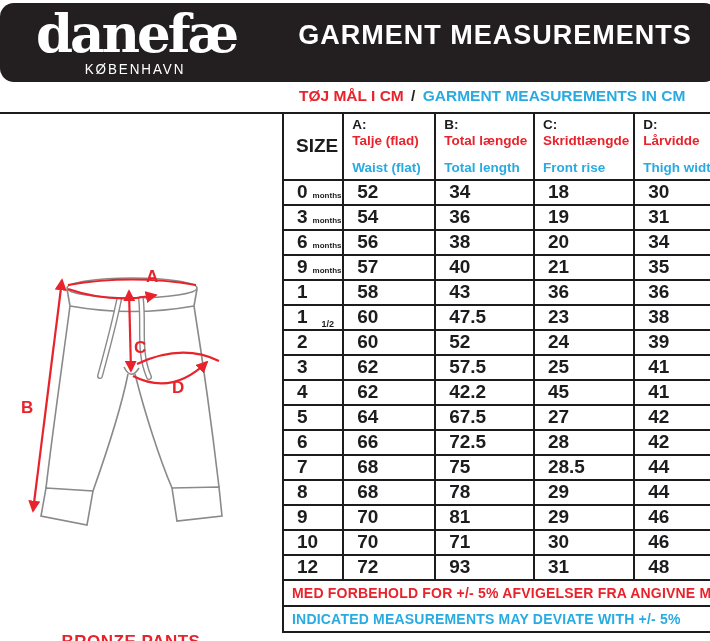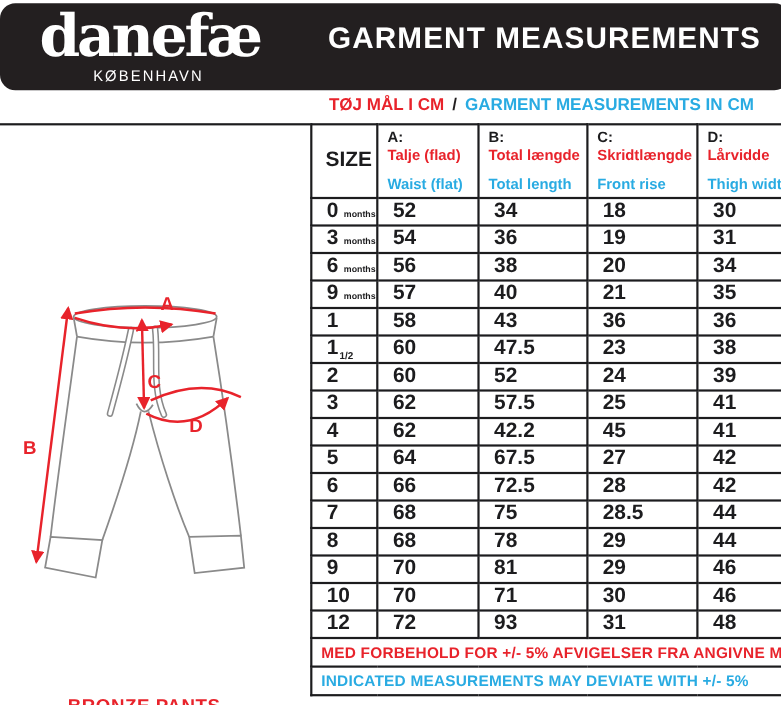--- a/index.html
+++ b/index.html
@@ -59,21 +59,21 @@
   .size-table col.c-d { width:98px; }
   .size-table thead th { height:49px; padding:3px 4px 3px 8px; }
   .size-head { font-size:19px; font-weight:bold; padding-left:12px !important; vertical-align:middle; }
   .col-head div { font-size:13.5px; font-weight:bold; line-height:15.5px; white-space:nowrap; }
   .col-head .code { color:#1c1c1e; }
   .col-head .da { color:#e8232b; }
   .col-head .en { color:#29abe2;margin-top:12px; }
   .size-table tbody td { height:25px; font-size:19px; font-weight:bold; padding-left:13px; white-space:nowrap; }
   td.size-cell { padding-left:13px; }
   .sub-lbl { font-size:8px; font-weight:bold; margin-left:5px; }
-  .sub-frac { font-size:9px; font-weight:bold; position:relative; top:4px; margin-left:1px; }
+  .sub-frac { font-size:9px; font-weight:bold; position:relative; top:4px; margin-left:14px; }
   .note-row td {
     height:26px; font-size:14px; font-weight:bold; padding-left:8px;
     letter-spacing:.2px; white-space:nowrap;
   }
   .note-red td { color:#e8232b; }
   .note-blue td { color:#29abe2; }
 </style>
 </head>
 <body>
 

